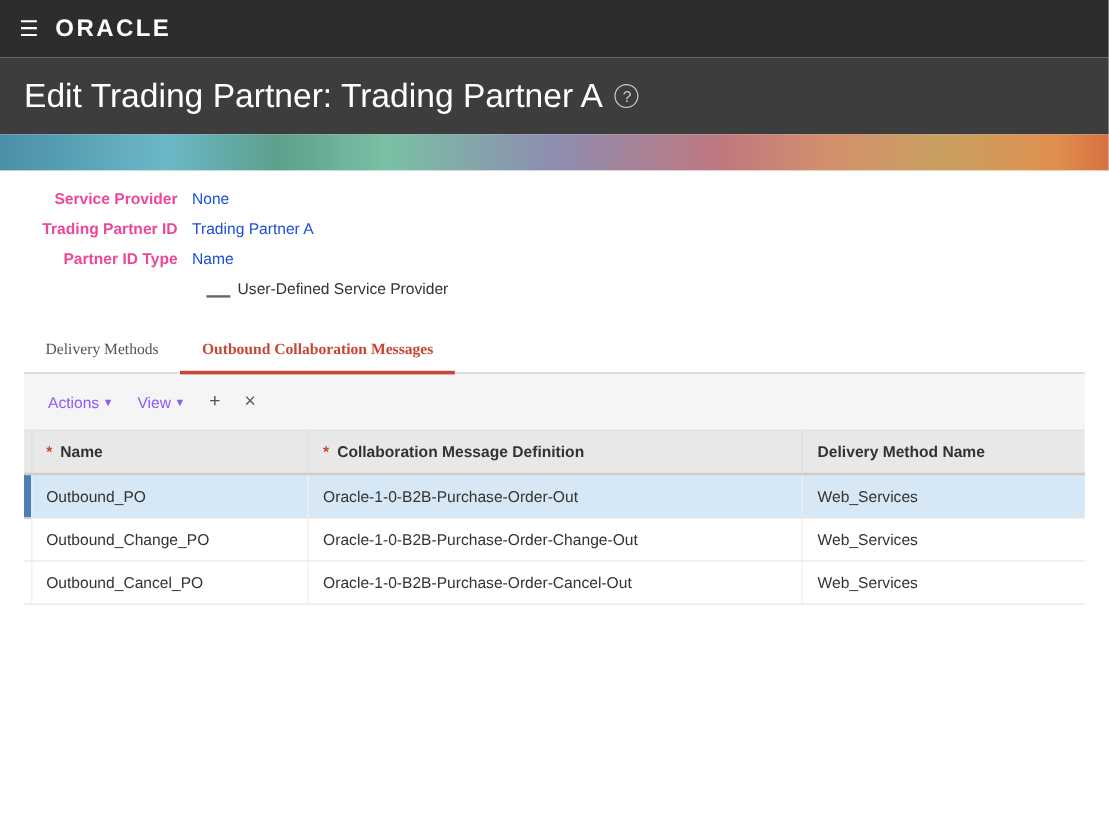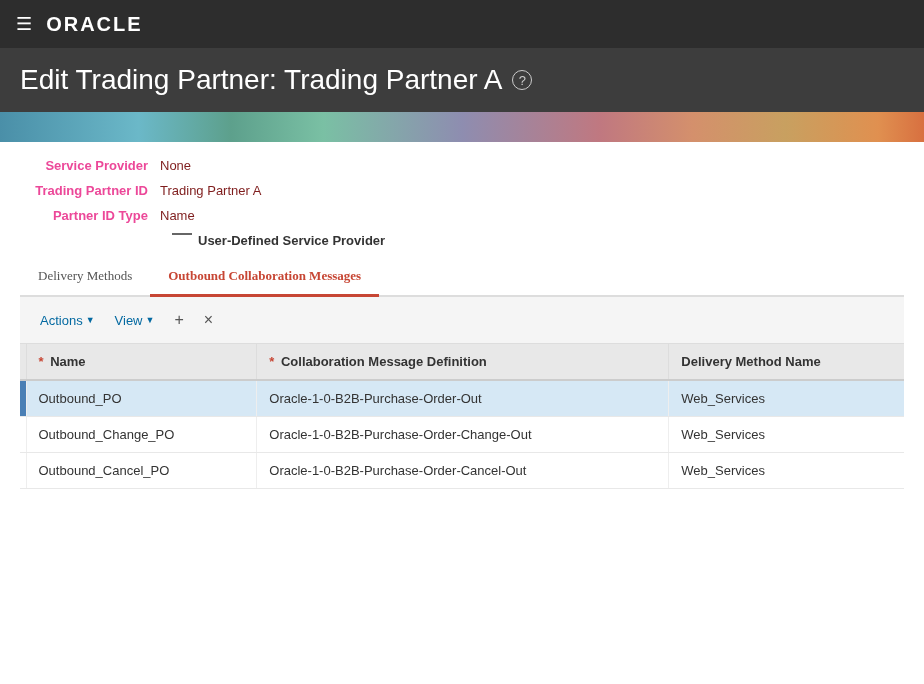--- a/index.html
+++ b/index.html
@@ -71,30 +71,29 @@
     }
     .field-label {
       font-weight: bold;
       min-width: 140px;
       text-align: right;
       padding-right: 12px;
       color: #ec4899;
       font-size: 13px;
     }
     .field-value {
-      color: #7f1d1d;
+      color: #1d4ed8;
       font-size: 13px;
     }
     .checkbox-row {
       display: flex;
-      align-items: flex-start;
+      align-items: flex-end;
       margin-left: 152px;
-      margin-bottom: 10px;
+      margin-bottom: 25px;
       gap: 6px;
-      font-weight: bold;
     }
     .checkbox-line {
       width: 20px;
       height: 2px;
       background: #666;
       display: inline-block;
     }
 
     
     .tabs {
@@ -132,21 +131,21 @@
     }
     .toolbar-btn {
       display: flex;
       align-items: center;
       gap: 3px;
       padding: 4px 8px;
       background: none;
       border: none;
       cursor: pointer;
       font-size: 13px;
-      color: #0369a1;
+      color: #8b5cf6;
     }
     .toolbar-icon-btn {
       padding: 4px 8px;
       background: none;
       border: none;
       cursor: pointer;
       color: #555;
       font-size: 16px;
     }
     .dropdown-arrow {

